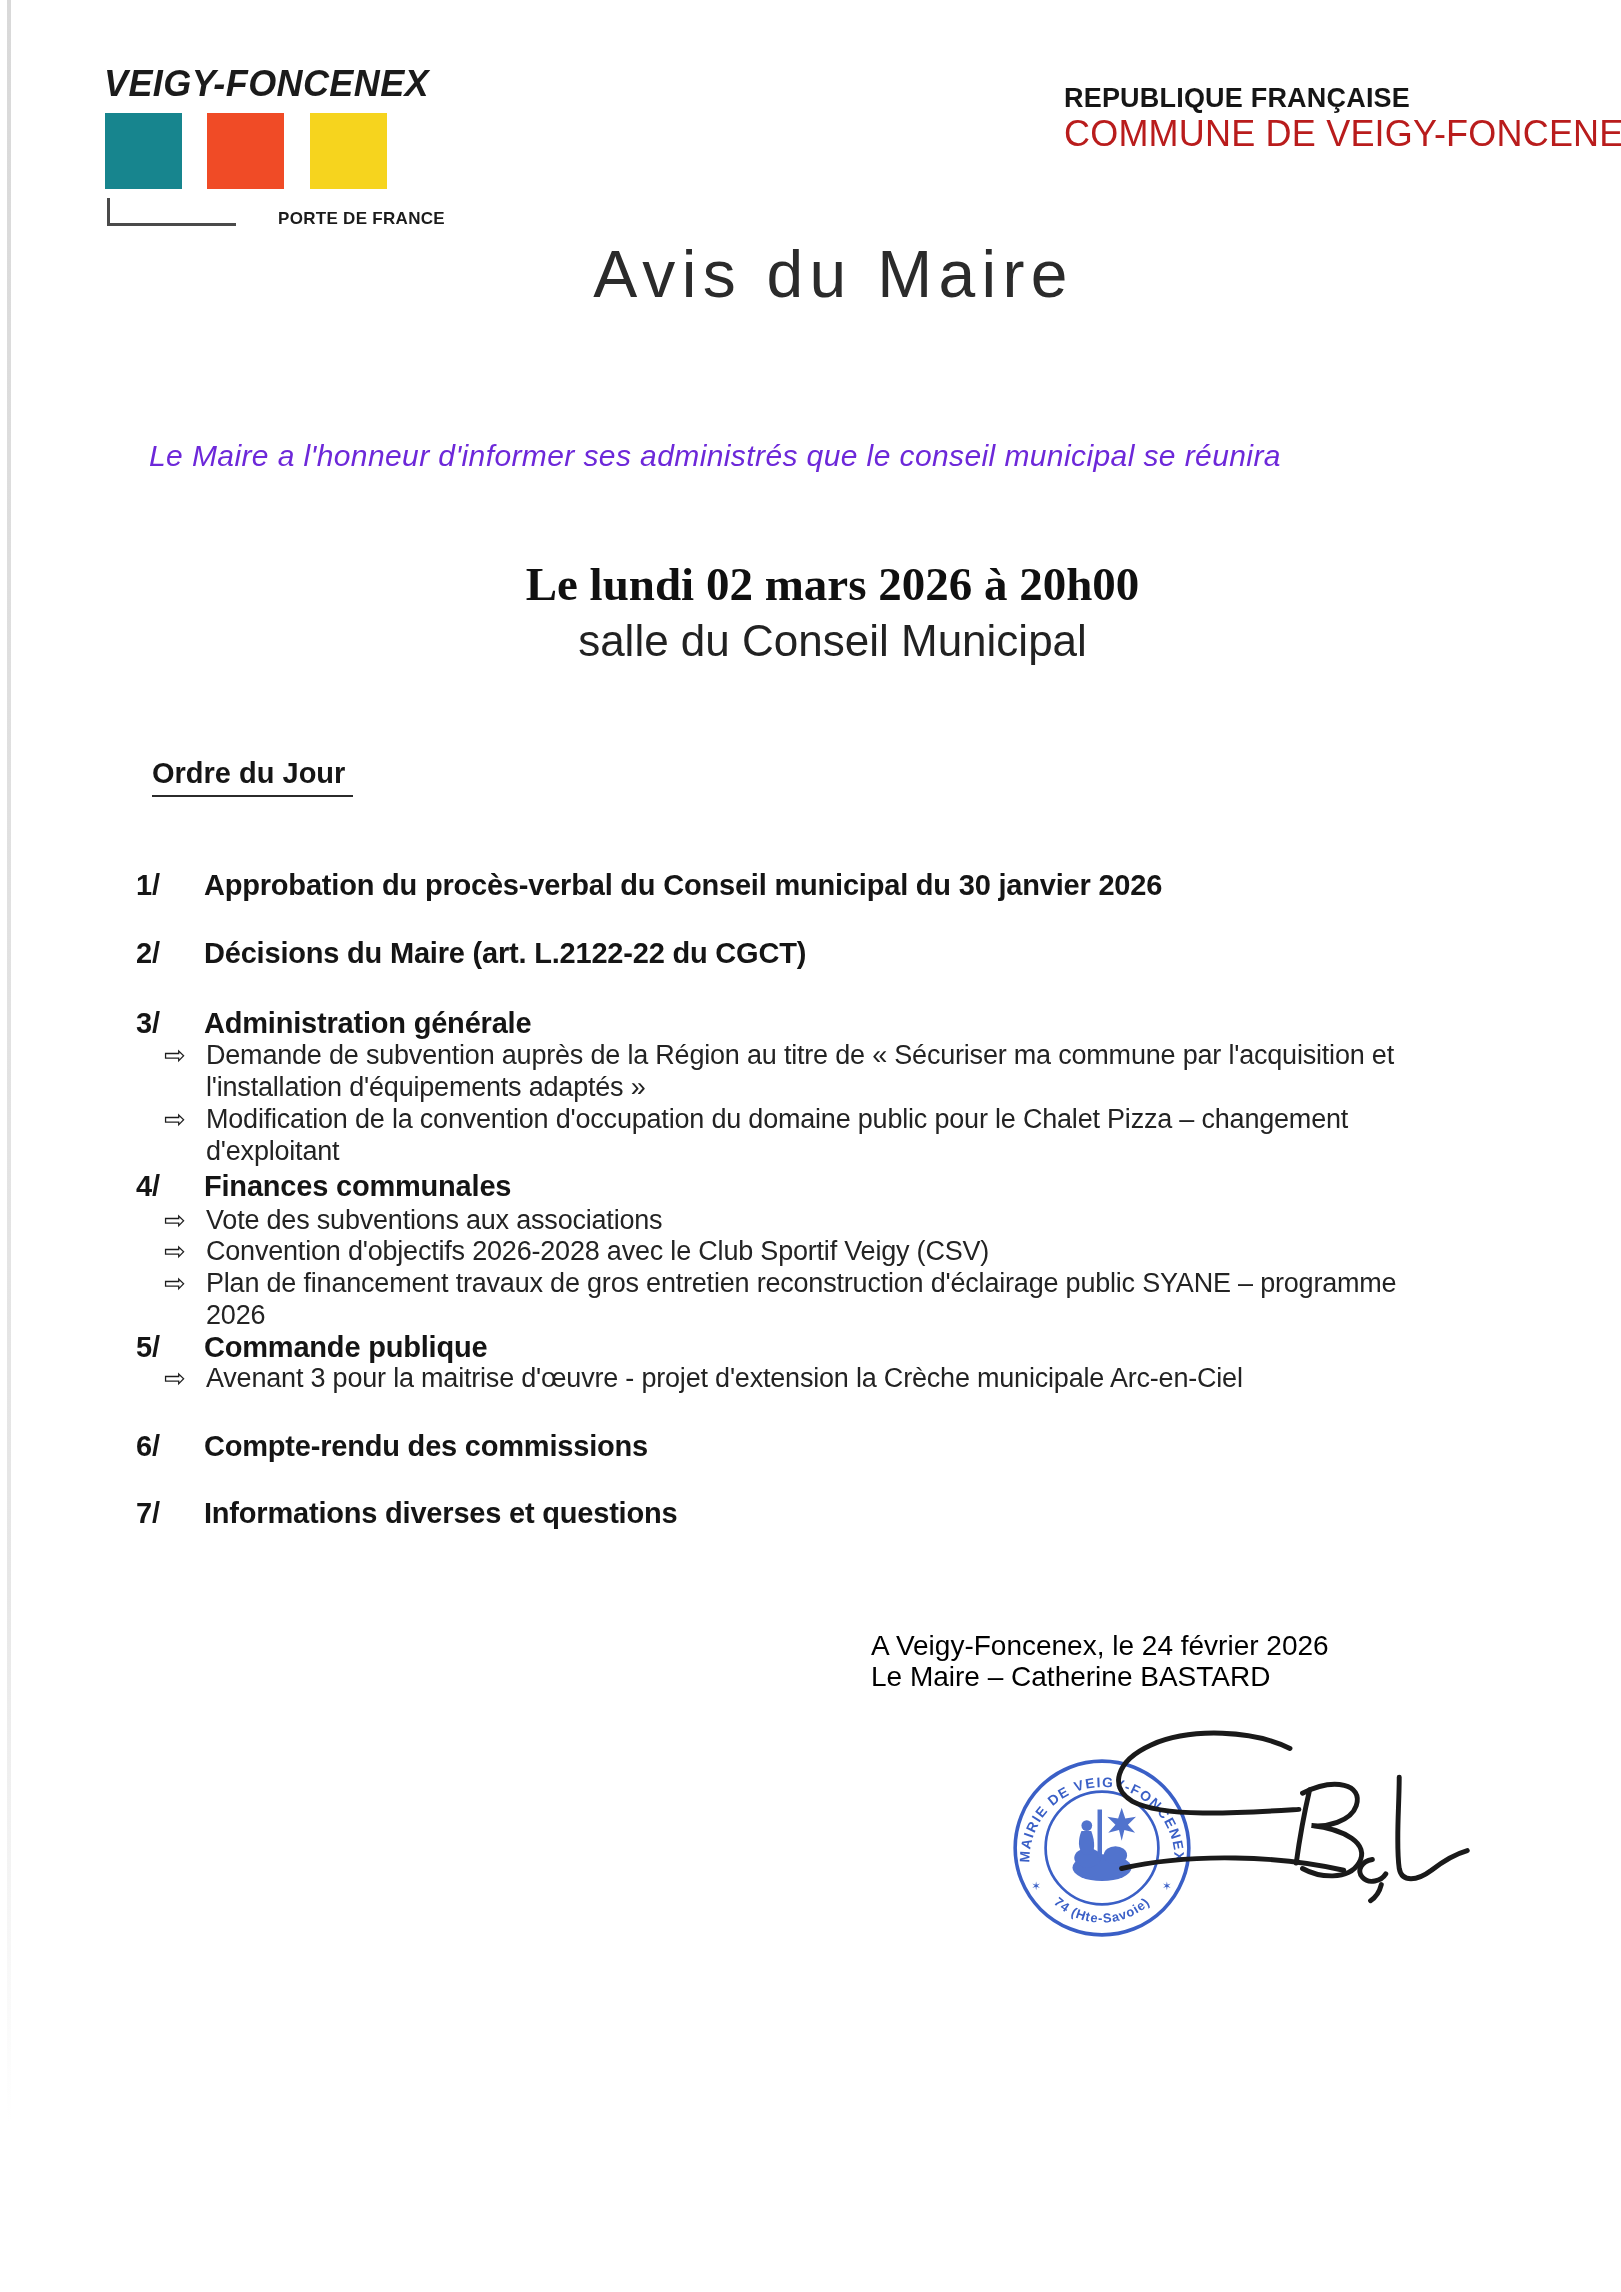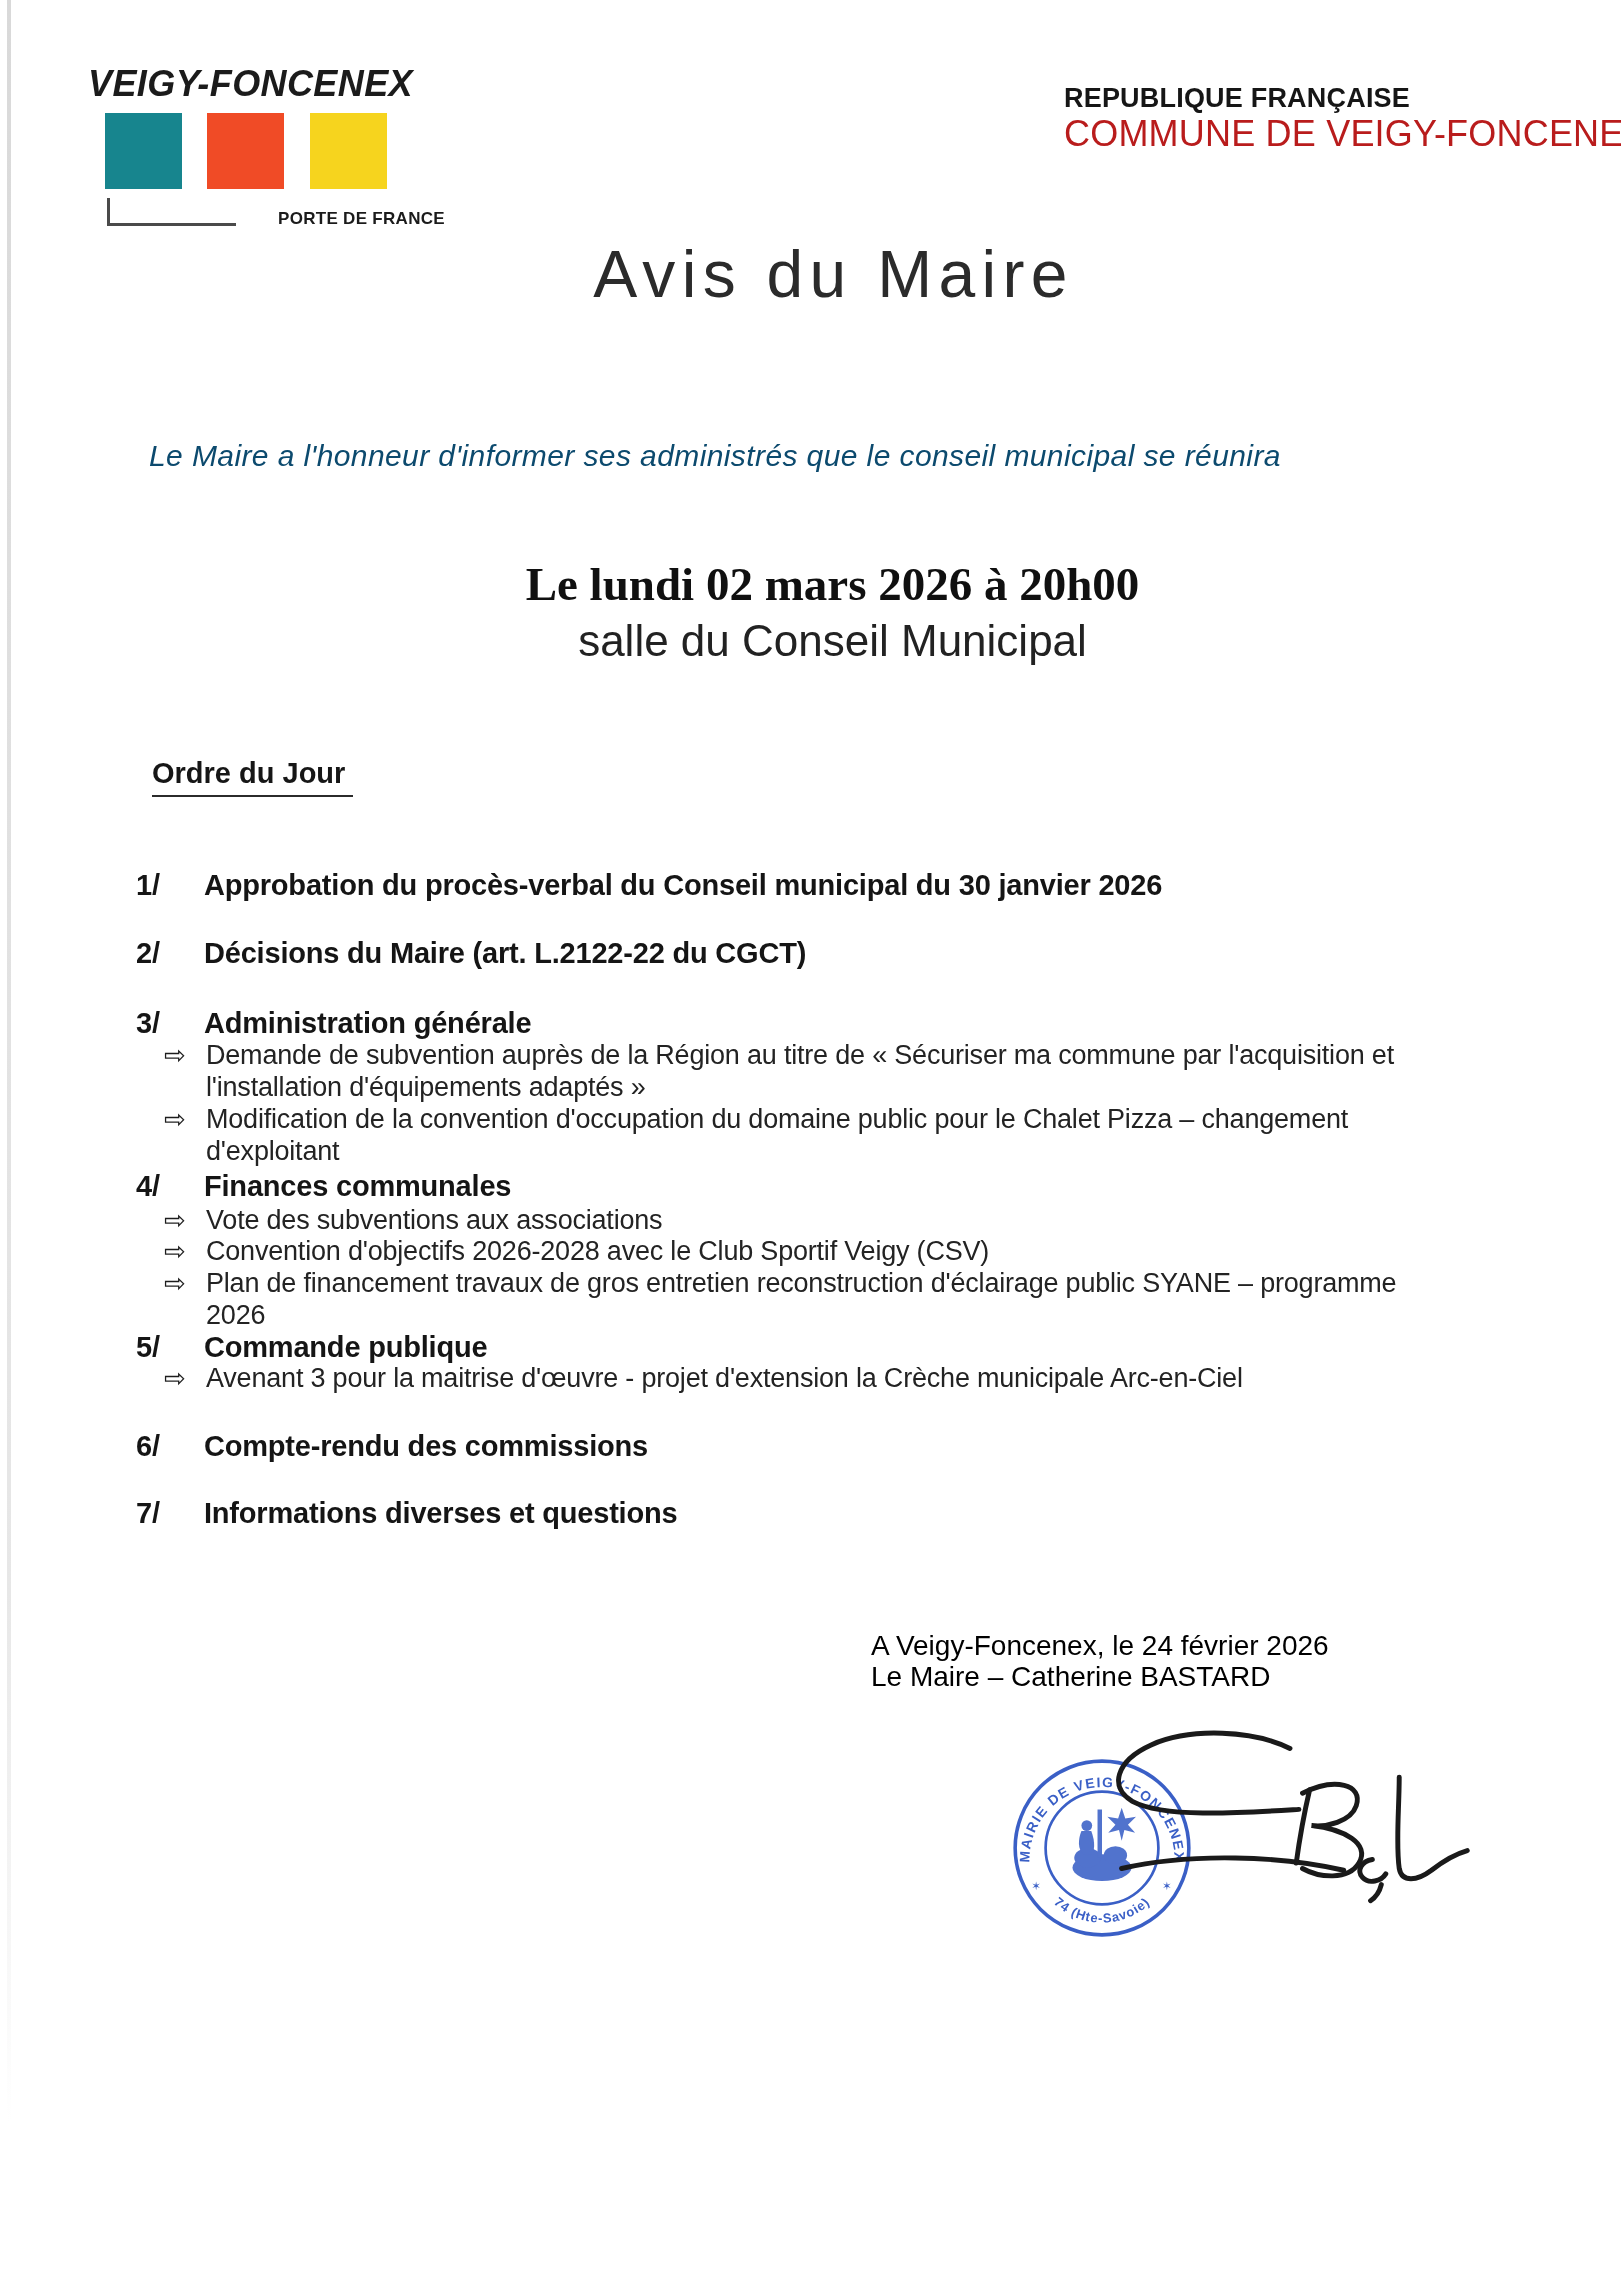--- a/index.html
+++ b/index.html
@@ -2,21 +2,21 @@
 <html style="font-size:14.3px"><head>
 <meta charset="utf-8">
 <style>
   html,body{margin:0;padding:0;background:#f2f2f2;}
   .page{position:relative;width:1622px;height:2293px;background:#ffffff;
         font-family:"Liberation Sans",sans-serif;color:#1d1d1d;overflow:hidden;margin:0 auto;}
   .scan-line{position:absolute;left:7.2px;top:0;width:3.6px;height:2123px;
         background:linear-gradient(#d9d9d9,#e7e7e7 75%,rgba(235,235,235,0));}
 
   
-  .logo-name{position:absolute;left:88px;top:63px;font-size:36px;font-weight:bold;
+  .logo-name{position:absolute;left:104px;top:63px;font-size:36px;font-weight:bold;
         font-style:italic;letter-spacing:0.4px;color:#1b1b1b;}
   .sq{position:absolute;top:113px;width:77px;height:76px;}
   .sq1{left:105px;background:#17858e;}
   .sq2{left:207px;background:#f04b26;}
   .sq3{left:310px;background:#f6d41e;}
   .lrule-v{position:absolute;left:107px;top:198px;width:2.7px;height:28px;background:#4a4a4a;}
   .lrule-h{position:absolute;left:107px;top:223px;width:129px;height:2.7px;background:#4a4a4a;}
   .tagline{position:absolute;left:244px;top:209px;font-size:17px;font-weight:bold;
         letter-spacing:0.3px;color:#1b1b1b;margin-left:34px;}
 
@@ -24,21 +24,21 @@
   .gov{position:absolute;left:1064px;top:81px;line-height:35px;white-space:nowrap;}
   .gov1{font-size:27px;font-weight:bold;letter-spacing:0.2px;color:#161616;}
   .gov2{font-size:36px;letter-spacing:0.2px;color:#b91c1c;}
 
   
   .title{position:absolute;left:484px;top:236px;width:699px;text-align:center;
         font-size:66px;font-weight:400;letter-spacing:6.3px;color:#2b2b2b;white-space:nowrap;}
 
   
   .intro{position:absolute;left:149px;top:439px;font-size:30px;font-style:italic;
-        letter-spacing:0.4px;color:#0c4a6e;white-space:nowrap;}
+        letter-spacing:0.4px;color:#6d28d9;white-space:nowrap;}
 
   
   .meet-dt{position:absolute;left:340px;top:557px;width:985px;text-align:center;
         font-size:47px;font-weight:bold;color:#101010;white-space:nowrap;font-family:Liberation Serif, serif;}
   .meet-loc{position:absolute;left:340px;top:616px;width:985px;text-align:center;
         font-size:44px;color:#222;white-space:nowrap;}
 
   
   .agenda-h{position:absolute;left:152px;top:757px;font-size:29px;font-weight:bold;color:#161616;text-align:right;}
   .agenda-h span{display:inline-block;border-bottom:2.7px solid #2b2b2b;padding:0 7.2px 4.5px 0;}

